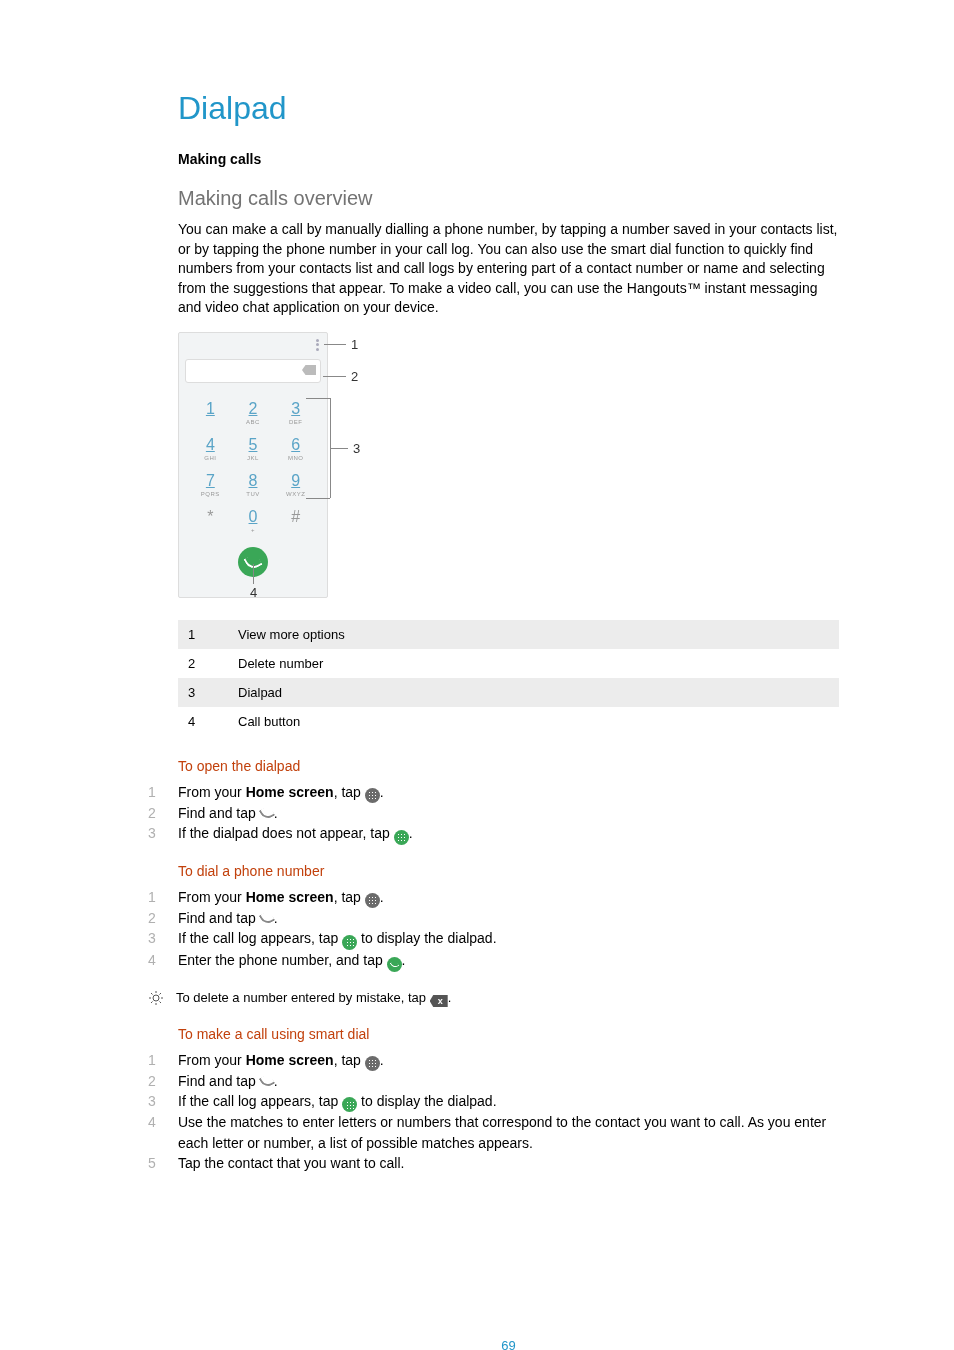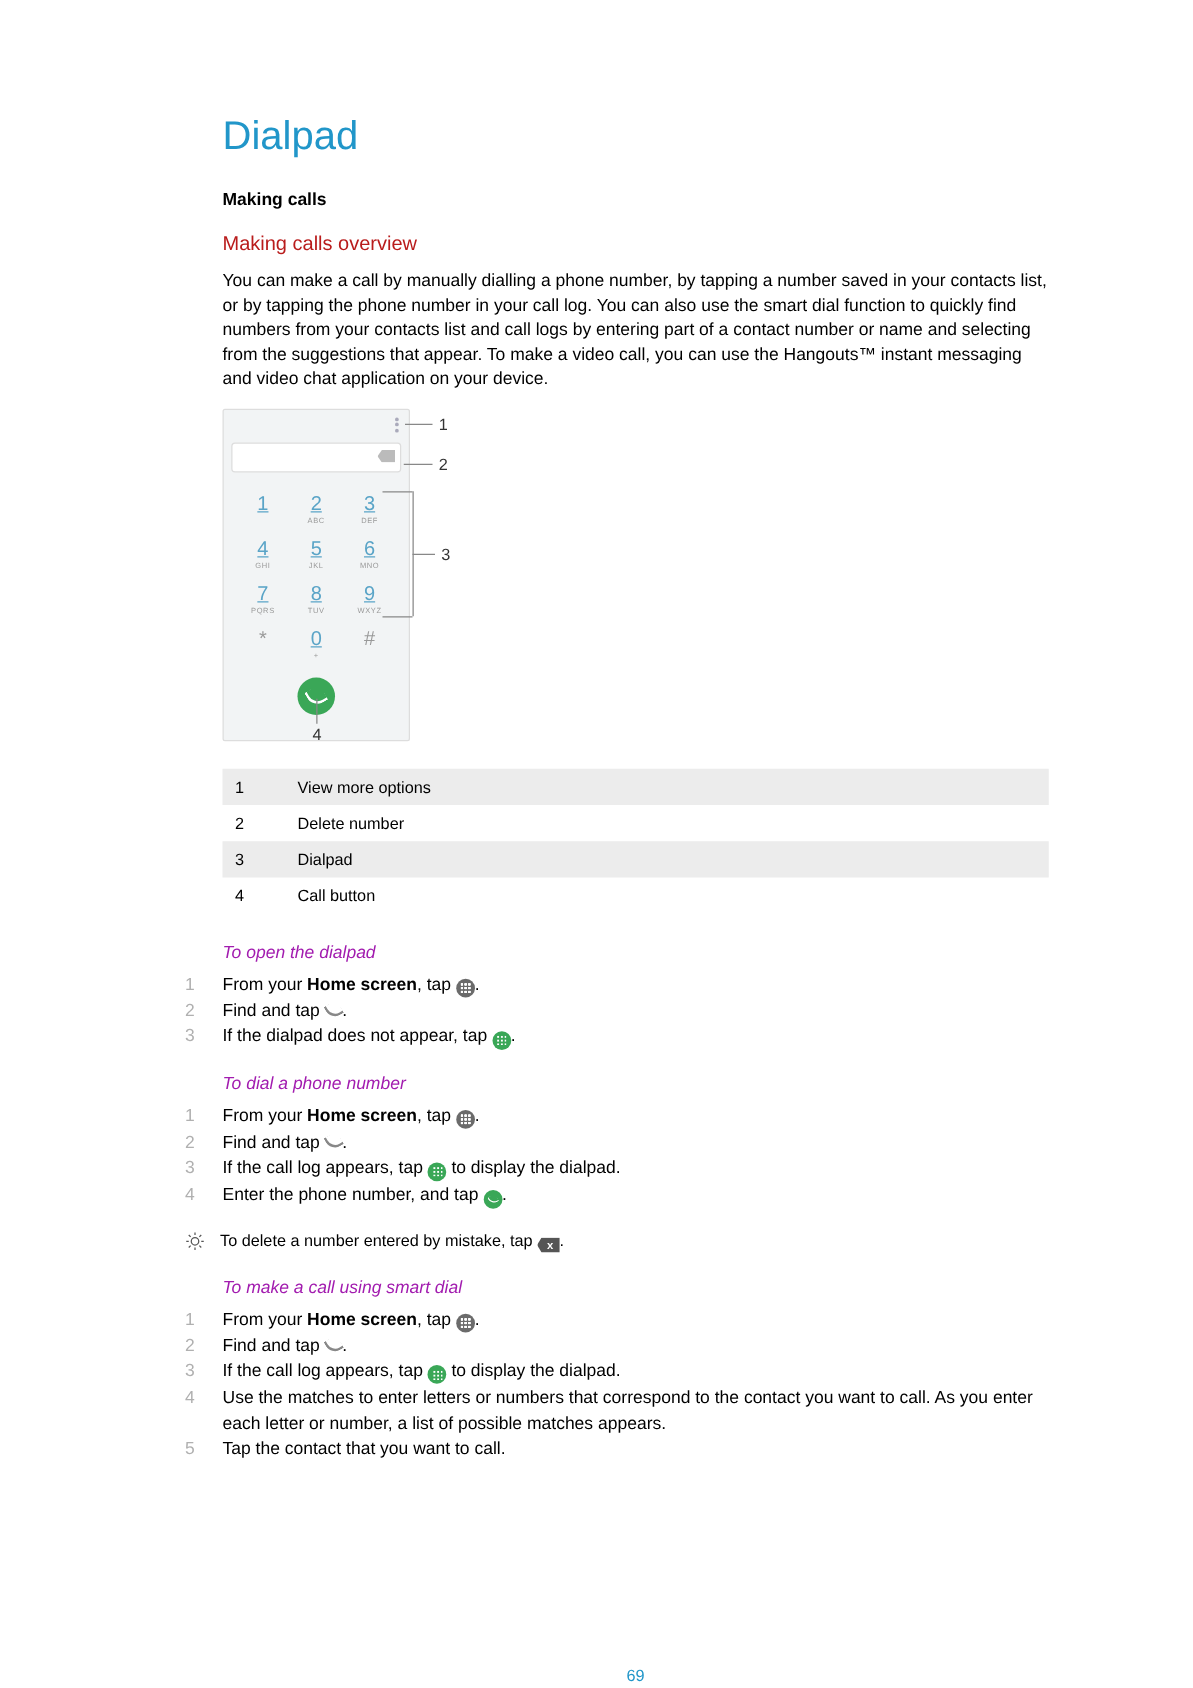--- a/index.html
+++ b/index.html
@@ -21,23 +21,23 @@
     color: #2196c9;
     margin: 0 0 24px 0;
   }
   h2 {
     font-size: 14px;
     font-weight: 700;
     color: #000;
     margin: 0 0 20px 0;
   }
   h3 {
-    font-size: 16px;
+    font-size: 20px;
     font-weight: 400;
-    color: #b91c1c;
+    color: #737373;
     margin: 0 0 10px 0;
   }
   p.body {
     font-size: 14px;
     line-height: 1.4;
     margin: 0 0 14px 0;
   }
   .figure {
     margin: 8px 0 18px 0;
     position: relative;
@@ -124,24 +124,23 @@
     margin: 0 0 22px 0;
   }
   .legend-table td {
     padding: 7px 10px;
     font-size: 13px;
   }
   .legend-table tr.shade td { background: #ececec; }
   .legend-table td.num { width: 50px; }
 
   .proc-title {
-    color: #a21caf;
+    color: #c2410c;
     font-size: 14px;
     margin: 0 0 8px 0;
-    font-style: italic;
   }
   ol.steps {
     list-style: none;
     padding: 0;
     margin: 0 0 18px 0;
     counter-reset: step;
   }
   ol.steps li {
     position: relative;
     padding-left: 0;

